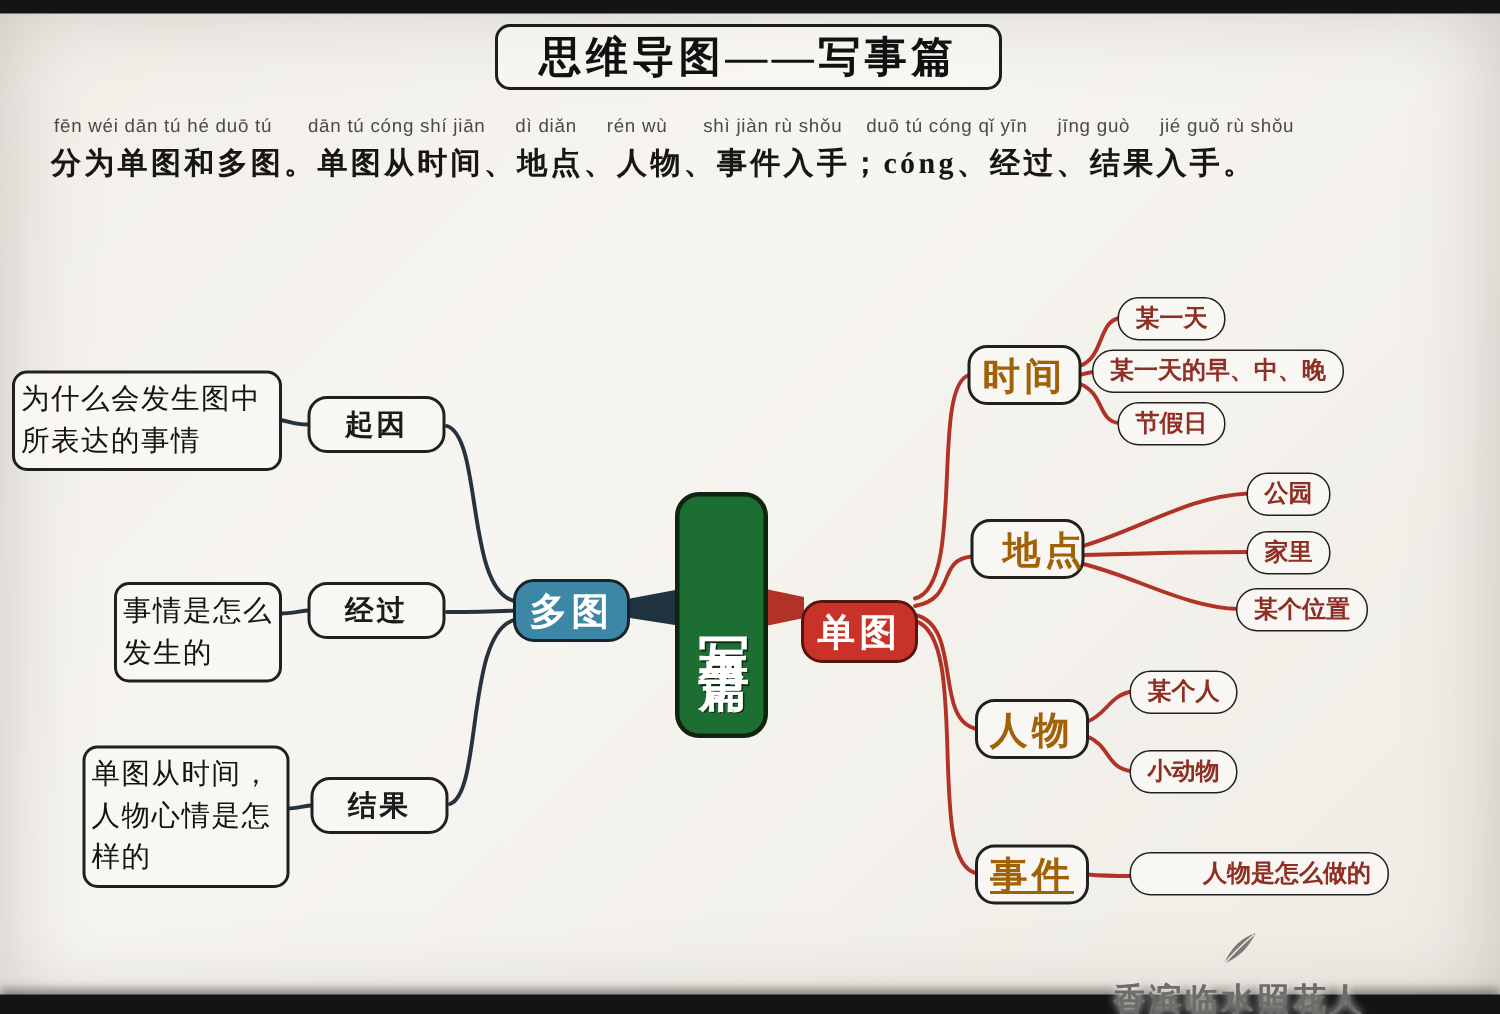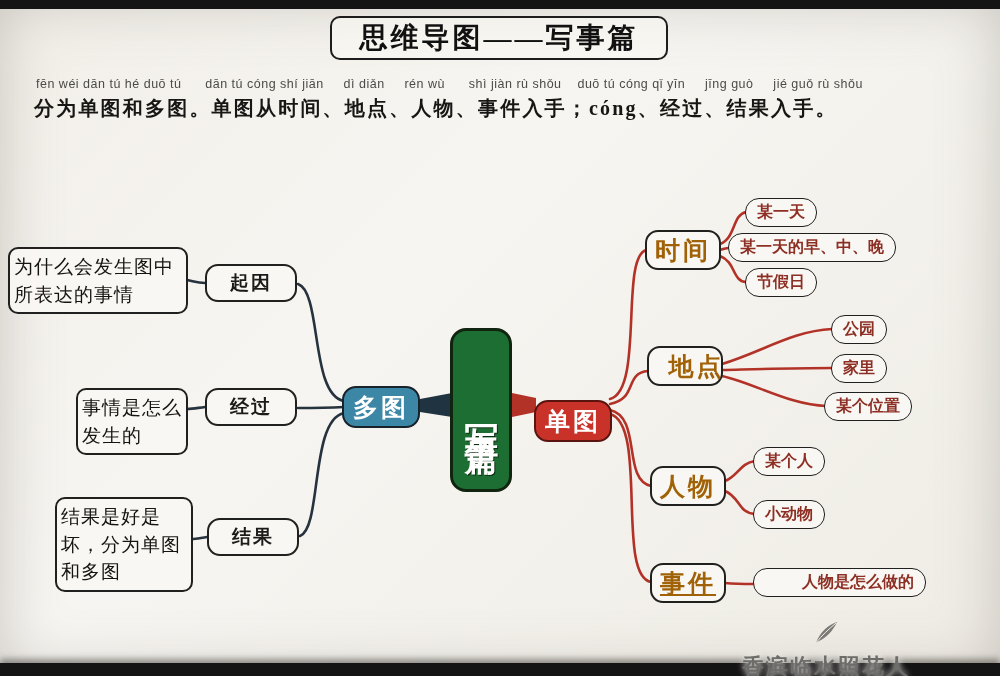--- a/index.html
+++ b/index.html
@@ -136,21 +136,21 @@
   </div>
   <div class="node branch b-process">
     <span>经过</span>
   </div>
   <div class="node branch b-result">
     <span>结果</span>
   </div>
 
   <div class="node note n0">为什么会发生图中所表达的事情</div>
   <div class="node note n1">事情是怎么发生的</div>
-  <div class="node note n2">结果是好是坏，分为单图和多图</div>
+  <div class="node note n2">单图从时间，人物心情是怎样的</div>
 
   <div class="node rparent rp0">
     <span>时间</span>
   </div>
   <div class="node rparent rp1">
     <span>地点</span>
   </div>
   <div class="node rparent rp2">
     <span>人物</span>
   </div>

